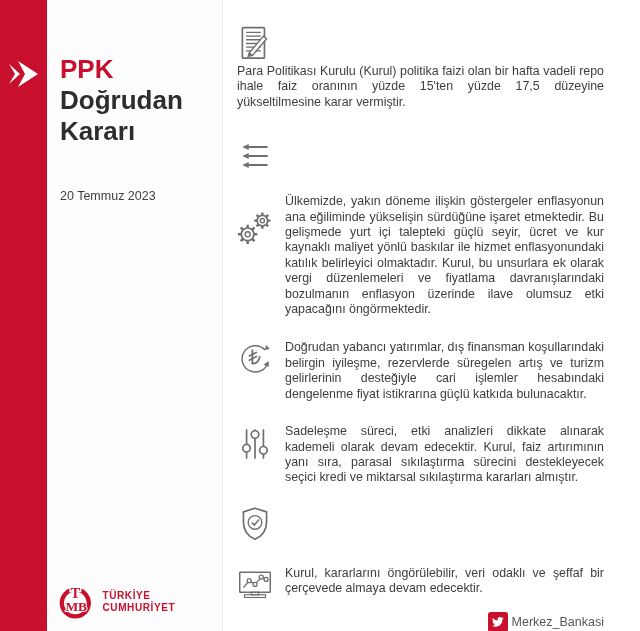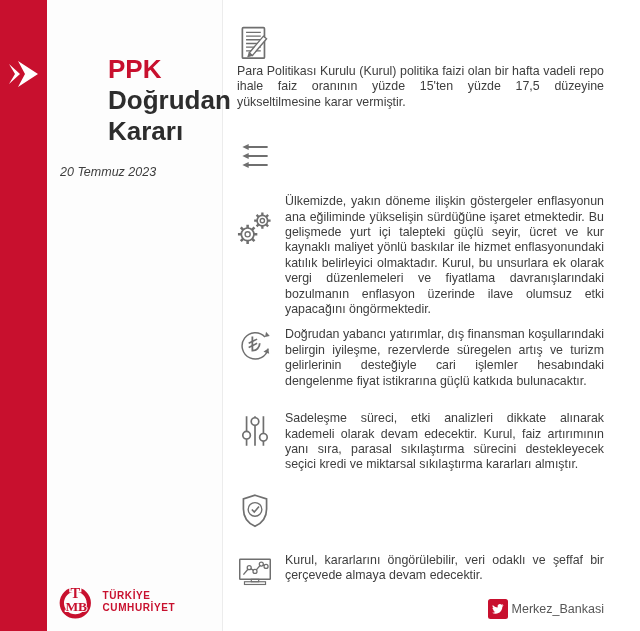--- a/index.html
+++ b/index.html
@@ -9,40 +9,40 @@
     background:#ffffff;
   }
   .page{width:640px;height:631px;display:flex;position:relative;background:#fff;}
   .red-bar{width:47px;flex:none;background:#C8102E;position:relative;}
   .chevron{position:absolute;top:61px;left:9px;}
   .left-col{
     width:175px;flex:none;background:#fdfdfd;position:relative;
     padding:54px 0 0 13px;box-sizing:border-box;
   }
   .title{margin:0;font-size:26px;line-height:31px;font-weight:700;color:#2d2d2d;}
-  .title span{display:block;margin-left:48px;}
+  .title span{display:block;}
   .title .accent{color:#C8102E;}
-  .date{margin-top:18px;font-size:12.5px;color:#3e3e3e;font-style:italic;}
+  .date{margin-top:42px;font-size:12.5px;color:#3e3e3e;}
   .logo{position:absolute;left:10px;bottom:8px;display:flex;align-items:center;gap:7px;}
   .bank-name span{display:block;font-size:10px;font-weight:700;color:#C8102E;line-height:12.5px;}
   .bank-name .l1{letter-spacing:0.6px;}
   .bank-name .l2{letter-spacing:2.6px;}
   .card{
     flex:1;background:#ffffff;border-left:1px solid #ececec;
     padding:24px 36px 0 8px;box-sizing:border-box;
     display:flex;flex-direction:column;
   }
   .row{display:flex;align-items:flex-start;}
   .icon-cell{width:48px;flex:none;display:flex;justify-content:center;}
   .row p{
     margin:0 0 0 6px;flex:1;
     font-size:12.4px;line-height:15.4px;color:#3e3e3e;
     text-align:justify;
   }
-  .mb1{margin-bottom:26px;flex-direction:column;} .mb2{margin-bottom:18px;} .mb3{margin-bottom:10px;}
+  .mb1{margin-bottom:26px;flex-direction:column;} .mb2{margin-bottom:18px;} .mb3{margin-bottom:23px;}
   .mb4{margin-bottom:22px;} .mb5{margin-bottom:18px;} .mb6{margin-bottom:22px;}
   .mt14{margin-top:14px;}
   .icon{stroke:#6f6f6f;fill:none;stroke-width:1.6;}
   .twitter{display:flex;align-items:center;gap:4px;margin-left:auto;margin-top:6px;}
   .tw-box{width:20px;height:20px;background:#C8102E;border-radius:2.5px;
     display:flex;align-items:center;justify-content:center;}
   .tw-handle{font-size:12.5px;color:#565656;}
 </style>
 </head>
 <body>

